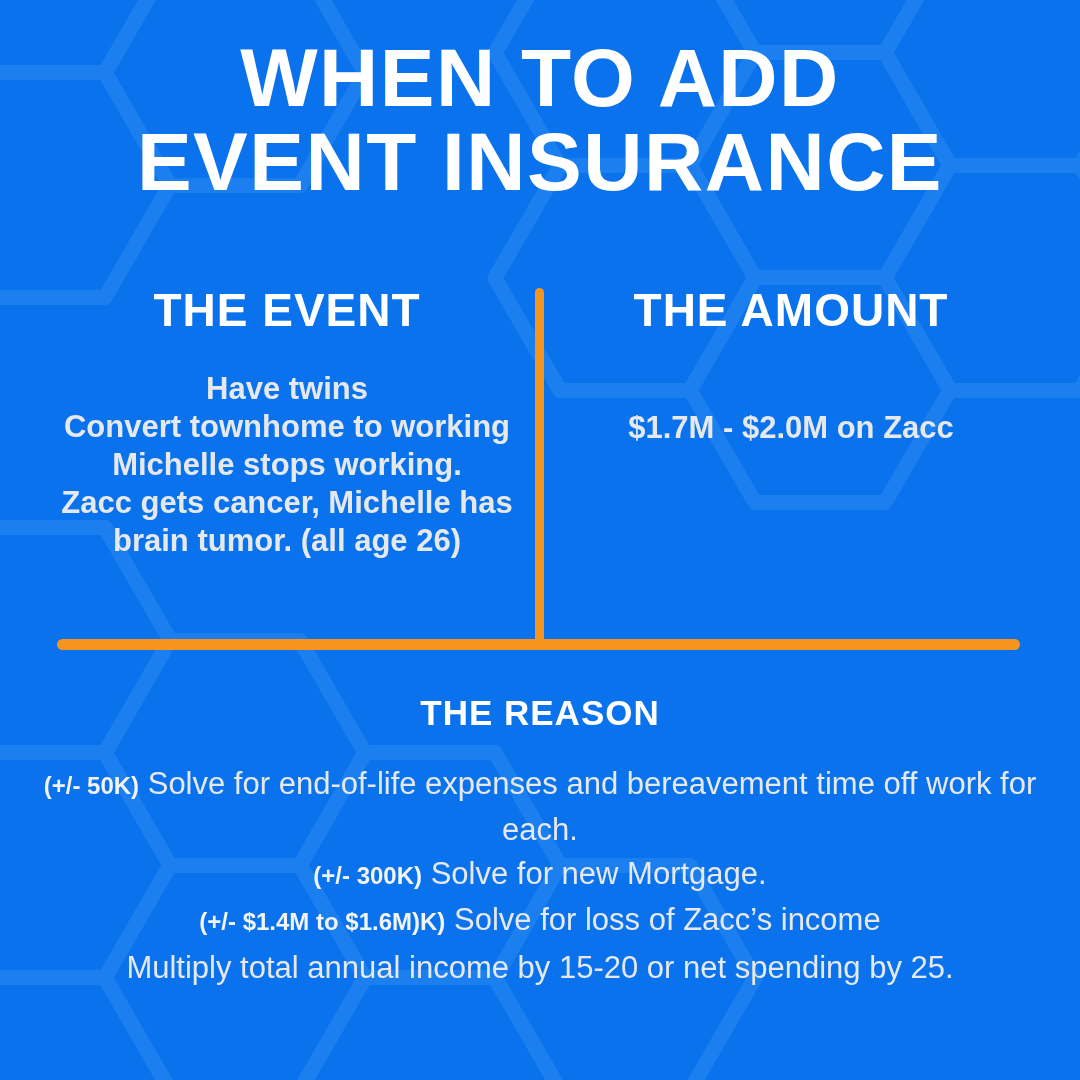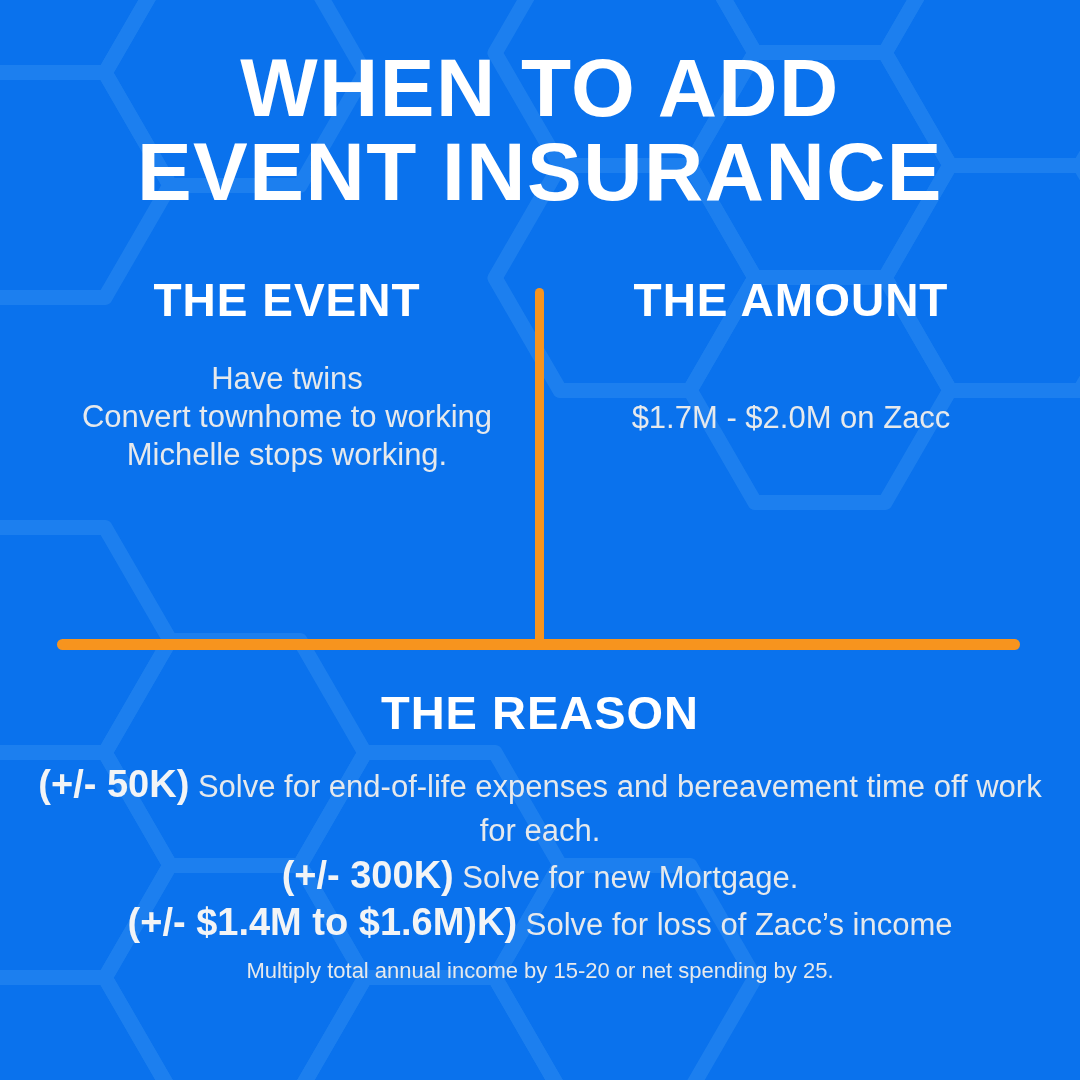--- a/index.html
+++ b/index.html
@@ -21,38 +21,38 @@
   #hex-backdrop {
     position: absolute;
     inset: 0;
     width: 1080px;
     height: 1080px;
     pointer-events: none;
   }
   
   .title-block {
     position: absolute;
-    top: 46px;
+    top: 36px;
     left: 0;
     width: 1080px;
     text-align: center;
   }
   .title-line {
     display: block;
     color: #ffffff;
     font-weight: bold;
     font-size: 82px;
     line-height: 84px;
     letter-spacing: 1.5px;
     white-space: nowrap;
   }
   
   .columns {
     position: absolute;
-    top: 274px;
+    top: 284px;
     left: 0;
     width: 1024px;
     height: 368px;
   }
   .col {
     position: absolute;
     top: 0;
     height: 100%;
   }
   .col-event  { left: 57px;  width: 460px; }
@@ -65,21 +65,21 @@
     line-height: 52px;
     letter-spacing: 1px;
     text-align: center;
     margin: 0;
     white-space: nowrap;
   }
   .col-body {
     color: #e6e9ec;
     font-size: 31px;
     line-height: 38px;
-    font-weight: 400;
+    font-weight: 700;
     text-align: center;
     margin: 0;
   }
   .col-event .col-body { margin-top: 34px; }
   .col-amount .col-body { margin-top: 73px; }
   .col-body .line { display: block; white-space: nowrap; }
   .col-body .line.wrap { white-space: normal; }
 
   
   .rule-vertical {
@@ -105,42 +105,42 @@
   .reason {
     position: absolute;
     top: 686px;
     left: 0;
     width: 1080px;
     text-align: center;
   }
   .reason-heading {
     color: #ffffff;
     font-weight: bold;
-    font-size: 47px;
+    font-size: 35px;
     line-height: 54px;
     letter-spacing: 1px;
     margin: 0 0 22px 0;
   }
   .reason-item {
     color: #e6e9ec;
     font-size: 31px;
     line-height: 44px;
     font-weight: 300;
     margin: 0;
     padding: 0 34px;
   }
   .reason-item + .reason-item { }
   .reason-item .amt {
     font-weight: bold;
-    font-size: 38px;
+    font-size: 24px;
     color: #f2f4f6;
   }
   .reason-note {
     color: #e6e9ec;
-    font-size: 22px;
+    font-size: 31px;
     line-height: 44px;
     font-weight: 300;
     margin: 2px 0 0 0;
   }
 </style>
 </head>
 <body>
 
 <div id="infographic">
 
@@ -184,20 +184,21 @@
   </div>
 
   <div class="columns">
 
     <div class="col col-event">
       <h2 class="col-heading">THE EVENT</h2>
       <div class="col-body">
         <span class="line">Have twins</span>
         <span class="line">Convert townhome to working</span>
         <span class="line">Michelle stops working.</span>
+        <span class="line wrap">Zacc gets cancer, Michelle has brain tumor. (all age 26)</span>
       </div>
     </div>
 
     <div class="col col-amount">
       <h2 class="col-heading">THE AMOUNT</h2>
       <div class="col-body">
         <span class="line">$1.7M - $2.0M on Zacc</span>
       </div>
     </div>
 

